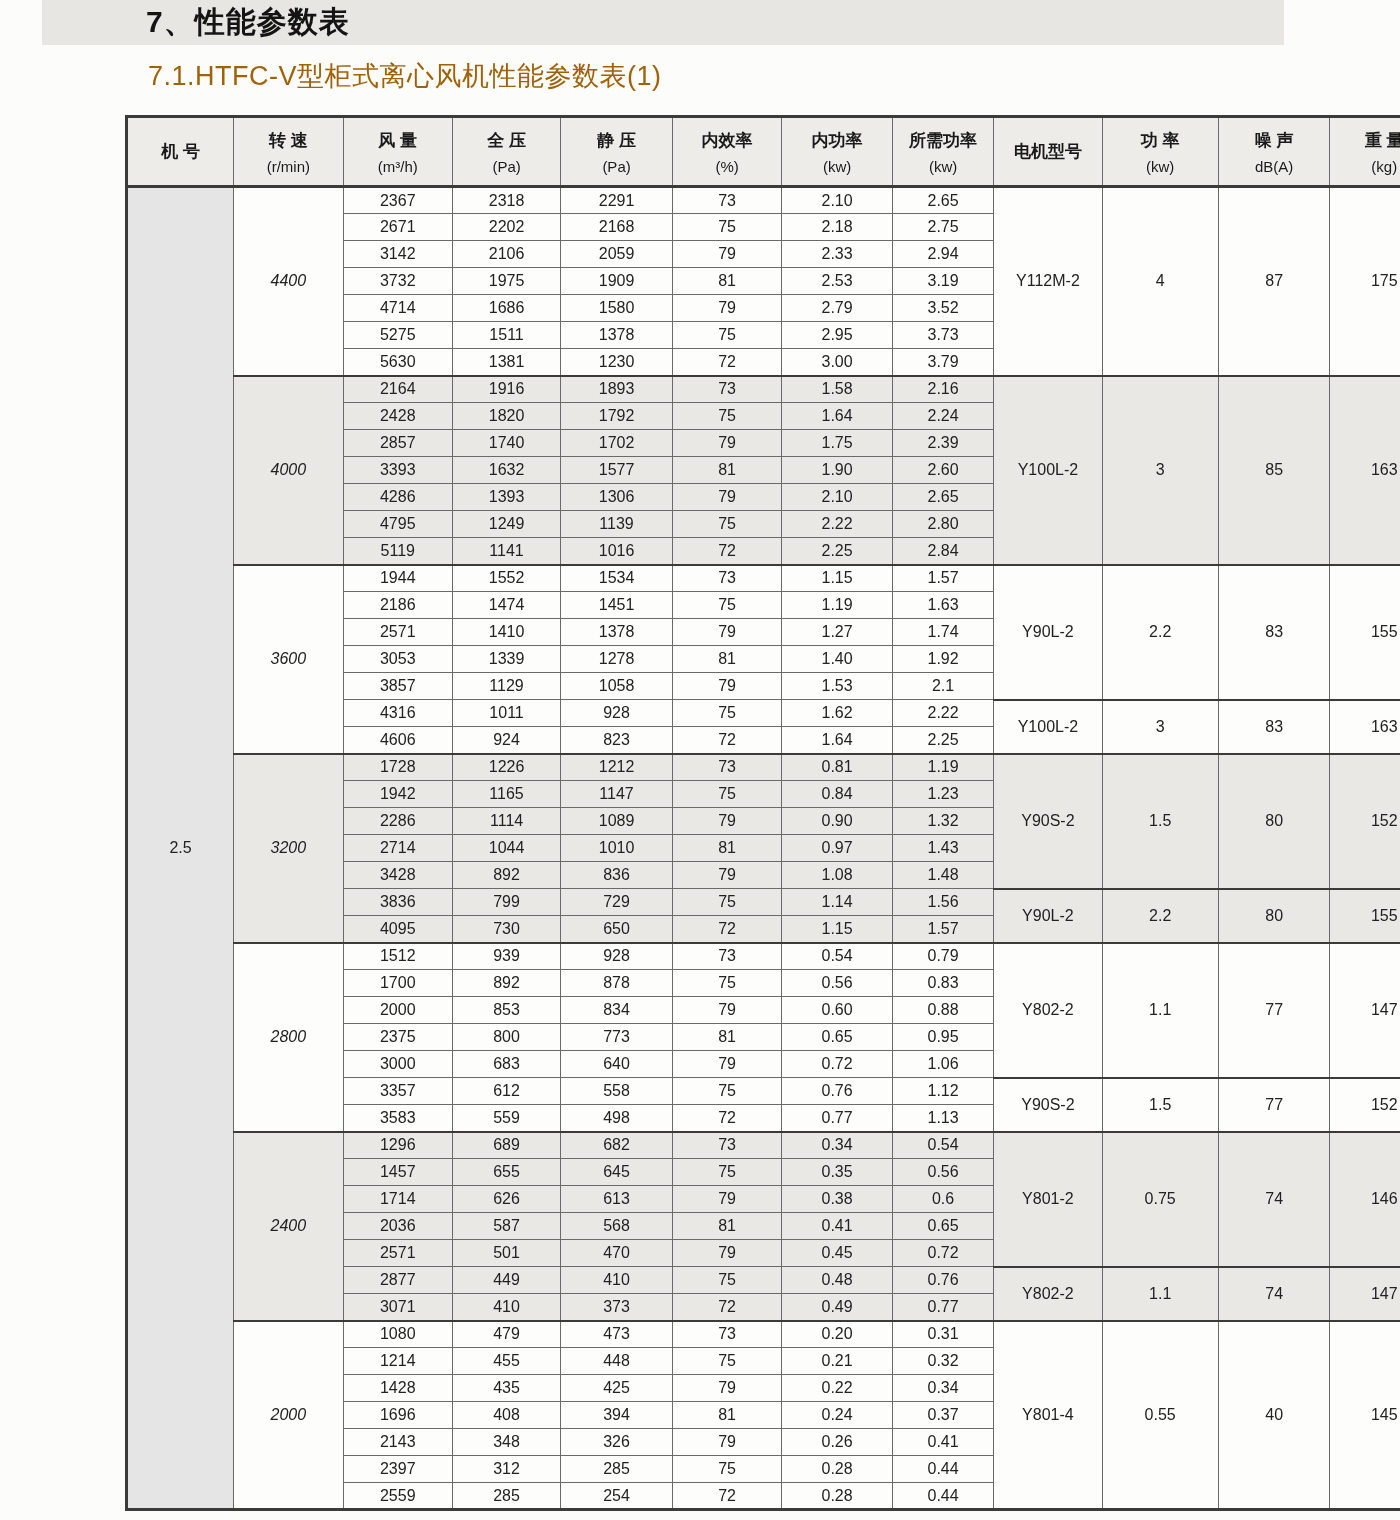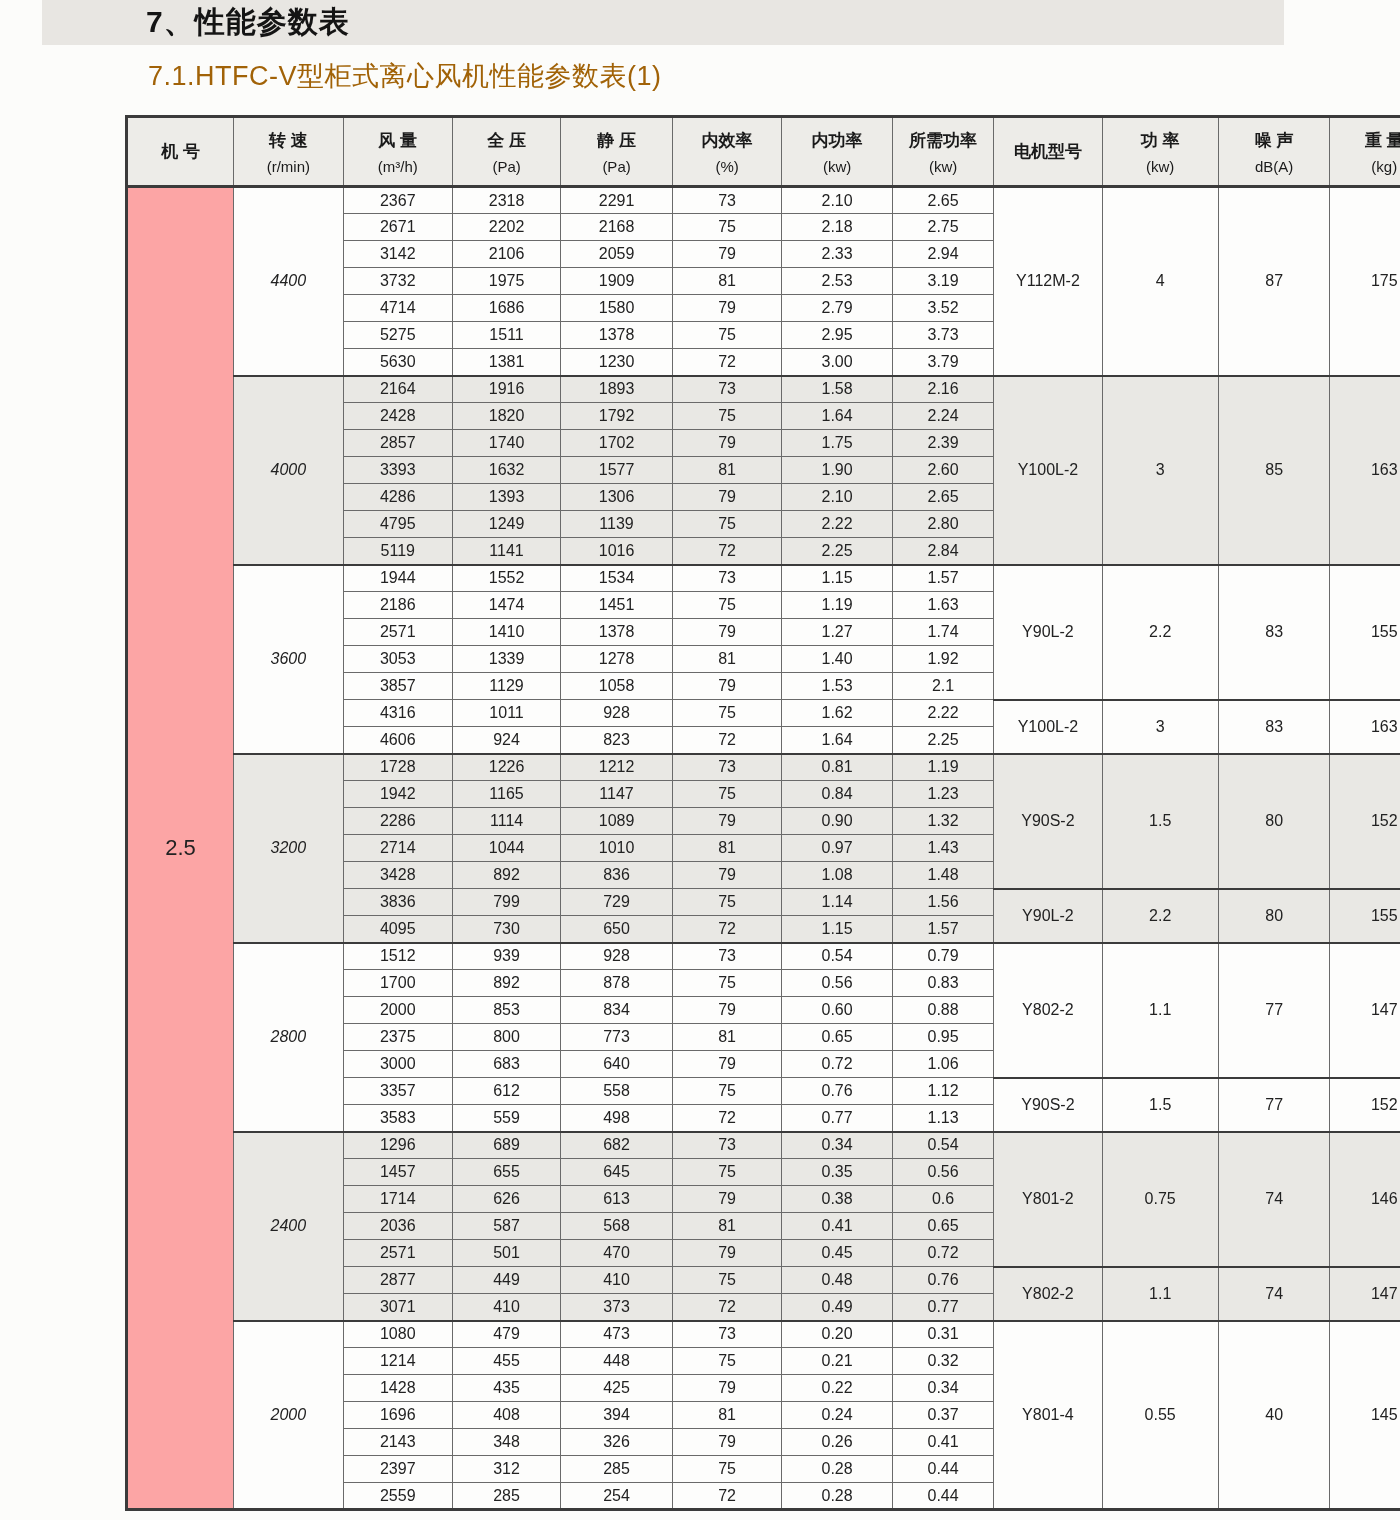--- a/index.html
+++ b/index.html
@@ -64,21 +64,21 @@
     margin-top: 6px;
   }
   tbody td {
     height: 27px;
     font-size: 16px;
     color: #222;
   }
   tr.block-start td { border-top: 2px solid var(--border-dark, #3b3b3b); }
   td.motor-start { border-top: 2px solid var(--border-dark, #3b3b3b); }
   tr.shaded td { background: var(--shaded, #e9e8e4); }
-  td.machine-cell { background: #fca5a5; font-size: 22px; }
+  td.machine-cell { background: #e5e5e5; font-size: 16px; }
   td.speed-cell { font-size: 16px; font-style: italic; }
   td.motor-model-cell { font-size: 16px; text-align: center; }
 </style>
 </head>
 <body>
 
 <div class="section-banner">
   <h1>7、性能参数表</h1>
 </div>
 

